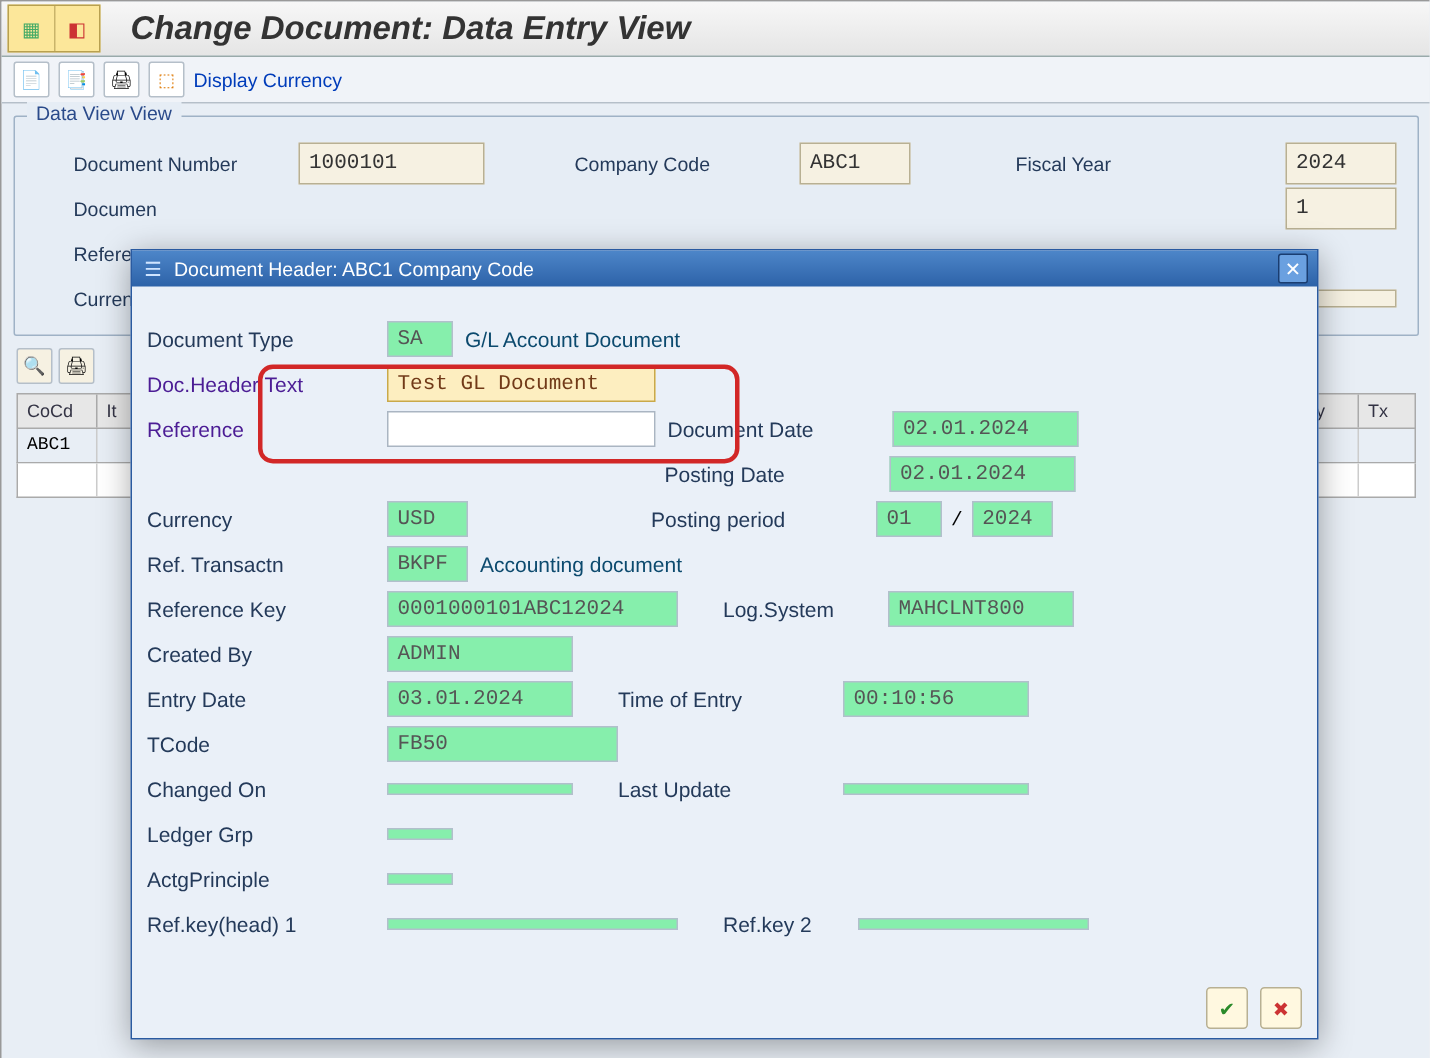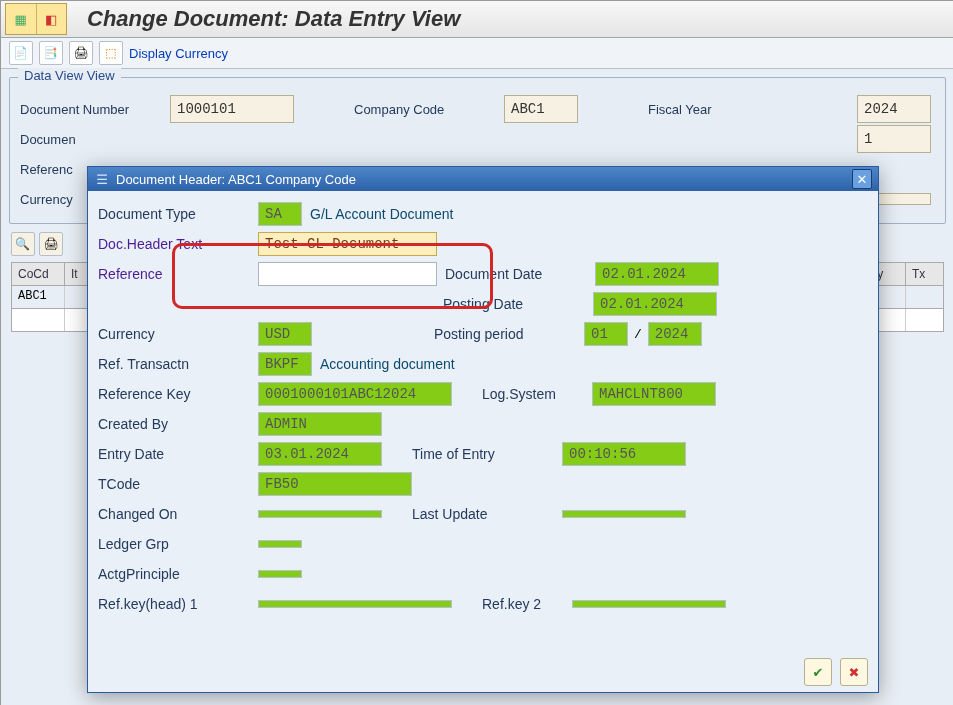--- a/index.html
+++ b/index.html
@@ -7,41 +7,41 @@
 .titlebar{background:linear-gradient(#f7f7f7,#e5e5e5);height:36px;display:flex;align-items:center;border-bottom:1px solid #9aa;}
 .titlebar .mini-icons{width:60px;height:30px;margin-left:4px;background:#fce79a;border:1px solid #b8a050;display:flex;}
 .titlebar .mini-icons span{flex:1;border-right:1px solid #c9b46a;display:flex;align-items:center;justify-content:center;color:#4a6;}
 .titlebar h1{margin:0 0 0 20px;font-size:22px;font-style:italic;font-weight:bold;color:#333;}
 .toolbar{background:#f0f3f8;height:30px;display:flex;align-items:center;gap:6px;padding:0 8px;border-bottom:1px solid #b5bfc9;}
 .tb-btn{width:22px;height:22px;border:1px solid #b5bfc9;border-radius:2px;background:#fff;display:flex;align-items:center;justify-content:center;font-size:12px;}
 .tb-link{color:#003cba;font-size:13px;}
 .group{margin:8px;border:1px solid #9fb2c6;border-radius:2px;background:#e6edf5;}
 .group-title{position:relative;top:-10px;left:8px;background:#e6edf5;padding:0 6px;color:#2a4a8a;font-size:13px;display:inline-block;}
 .row{display:flex;align-items:center;height:28px;margin:2px 10px;}
-.lbl{width:150px;color:#243a5a;}
+.lbl{width:150px;color:#243a5a;margin-left:29px;}
 .ro{background:#f6f1e2;border:1px solid #b8b093;padding:5px 6px;min-width:60px;font-family:'Courier New',monospace;font-size:14px;color:#333;}
 .ro.wide{min-width:110px;}
 .mini-tb{display:flex;gap:4px;margin:6px 10px;}
 .mini-tb .tb-btn{background:#f6f1e2;}
 .grid-head{display:flex;background:#e7e7e7;border:1px solid #aaa;margin:0 10px;}
 .grid-head div{border-right:1px solid #aaa;padding:4px 6px;font-size:12px;color:#334;}
 .grid-row{display:flex;border:1px solid #aaa;border-top:none;margin:0 10px;min-height:22px;}
 .grid-row div{border-right:1px solid #ccc;padding:3px 6px;font-size:12px;font-family:'Courier New',monospace;}
 .grid-row:first-of-type{background:#fdeec0;}
 
 
 .modal{position:absolute;left:86px;top:165px;width:790px;height:525px;background:#eaf0f8;border:1px solid #2a5aa0;box-shadow:0 4px 20px rgba(0,0,0,.35);}
 .modal-title{background:linear-gradient(#4d86c9,#2d62a8);color:#fff;height:24px;display:flex;align-items:center;padding:0 6px;font-size:13px;}
 .modal-title .t-icon{width:16px;height:16px;margin-right:6px;display:inline-flex;align-items:center;justify-content:center;color:#cfe4ff;}
 .modal-title .close{margin-left:auto;width:18px;height:18px;border:1px solid #1a3d70;background:#6aa0e0;display:flex;align-items:center;justify-content:center;border-radius:2px;cursor:pointer;}
-.modal-body{padding:8px 10px;}
+.modal-body{padding:20px 10px;}
 .mrow{display:flex;align-items:center;height:30px;}
 .mlbl{width:160px;color:#243a5a;font-size:14px;}
 .mlbl.link{color:#4c1d95;}
-.mval{background:#84cc16;border:1px solid #b2bfcc;padding:3px 6px;font-family:'Courier New',monospace;font-size:14px;color:#555;min-width:40px;}
+.mval{background:#86efac;border:1px solid #b2bfcc;padding:3px 6px;font-family:'Courier New',monospace;font-size:14px;color:#555;min-width:40px;}
 .mval.narrow{min-width:30px;}
 .mval.mid{min-width:110px;}
 .mval.long{min-width:180px;}
 .mtxt{margin-left:8px;font-size:14px;color:#0c4a6e;}
 .input-yellow{background:#fdeec0;border:1px solid #c9a94a;padding:3px 6px;font-family:'Courier New',monospace;font-size:14px;color:#713a18;min-width:165px;}
 .input-white{background:#fff;border:1px solid #aab5c2;padding:3px 6px;min-width:165px;height:16px;}
 .highlight-box{position:absolute;left:84px;top:52px;width:315px;height:60px;border:3px solid #d22727;border-radius:10px;pointer-events:none;}
 .col2{margin-left:20px;width:150px;color:#243a5a;font-size:14px;}
 .footer{position:absolute;bottom:6px;right:10px;display:flex;gap:8px;}
 .fbtn{width:26px;height:26px;border:1px solid #b8b093;background:#fff8e0;border-radius:3px;display:flex;align-items:center;justify-content:center;cursor:pointer;}

